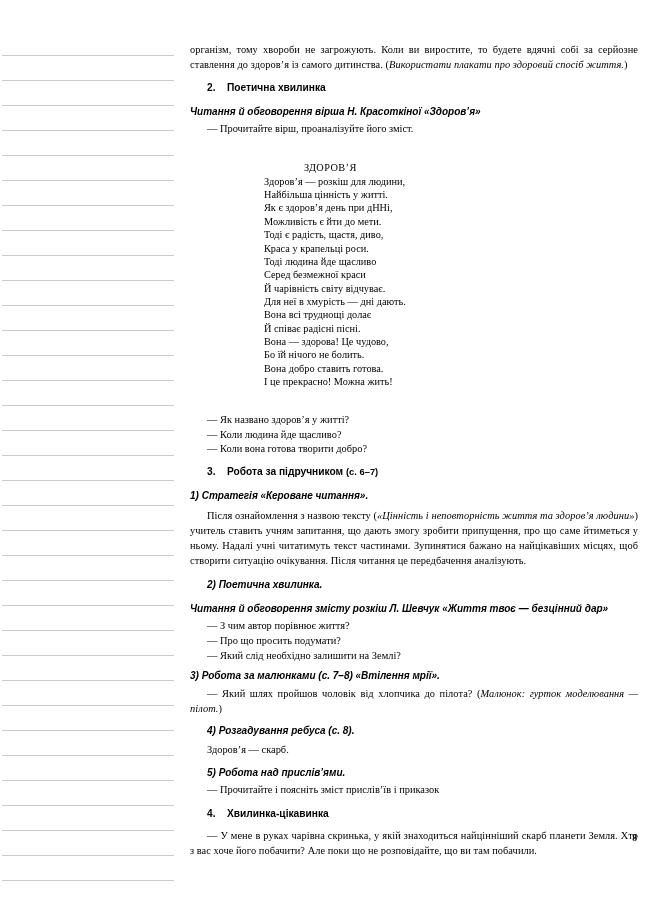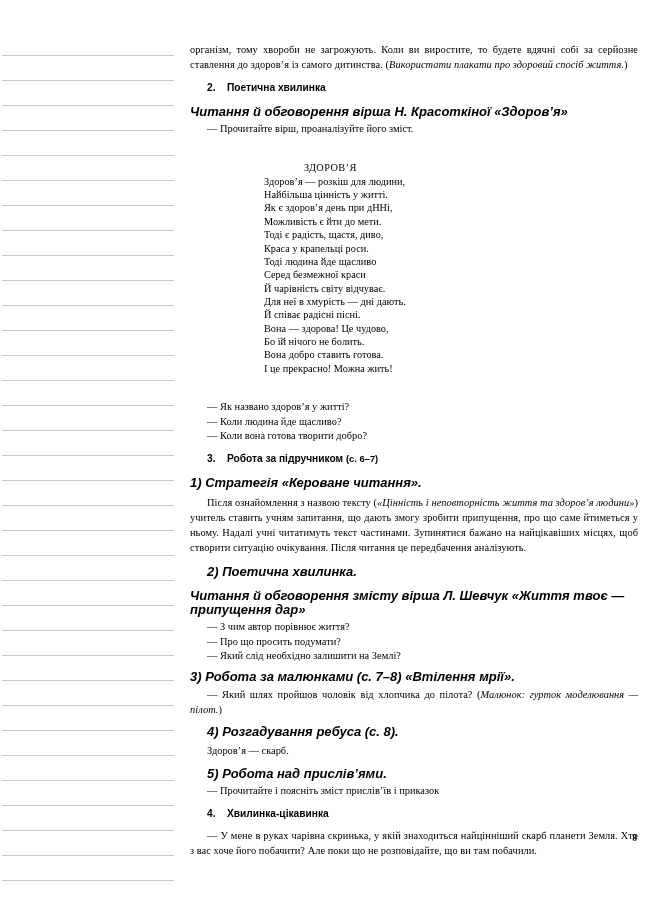--- a/index.html
+++ b/index.html
@@ -79,21 +79,21 @@
     width: 20px;
   }
   .num-heading .pages {
     font-family: "Liberation Sans", "DejaVu Sans", sans-serif;
     font-weight: bold;
     font-size: 9.4px;
   }
 
   .sub-heading {
     font-family: "Liberation Sans", "DejaVu Sans", sans-serif;
-    font-size: 13px;
+    font-size: 10px;
     font-weight: bold;
     font-style: italic;
     line-height: 14px;
     margin: 0;
   }
   .sub-heading.pad {
     padding-left: 17px;
   }
 
   .dash-line {
@@ -218,20 +218,21 @@
       <p class="poem-line">Здоров’я — розкіш для людини,</p>
       <p class="poem-line">Найбільша цінність у житті.</p>
       <p class="poem-line">Як є здоров’я день при дННі,</p>
       <p class="poem-line">Можливість є йти до мети.</p>
       <p class="poem-line">Тоді є радість, щастя, диво,</p>
       <p class="poem-line">Краса у крапельці роси.</p>
       <p class="poem-line">Тоді людина йде щасливо</p>
       <p class="poem-line">Серед безмежної краси</p>
       <p class="poem-line">Й чарівність світу відчуває.</p>
       <p class="poem-line">Для неї в хмурість — дні дають.</p>
+      <p class="poem-line">Вона всі труднощі долає</p>
       <p class="poem-line">Й співає радісні пісні.</p>
       <p class="poem-line">Вона — здорова! Це чудово,</p>
       <p class="poem-line">Бо їй нічого не болить.</p>
       <p class="poem-line">Вона добро ставить готова.</p>
       <p class="poem-line">І це прекрасно! Можна жить!</p>
     </div>
 
     <div class="gap-9"></div>
 
     <p class="dash-line">— Як названо здоров’я у житті?</p>
@@ -249,21 +250,21 @@
     <div class="gap-5"></div>
 
     <p class="body-par indent"><span>Після ознайомлення з назвою тексту (</span><i>«Цінність і неповторність життя та здоров’я людини»</i><span>) учитель ставить учням запитання, що дають змогу зробити припущення, про що саме йтиметься у ньому. Надалі учні читатимуть текст частинами. Зупинятися бажано на найцікавіших місцях, щоб створити ситуацію очікування. Після читання це передбачення аналізують.</span></p>
 
     <div class="gap-10"></div>
 
     <p class="sub-heading pad">2) Поетична хвилинка.</p>
 
     <div class="gap-10"></div>
 
-    <p class="sub-heading">Читання й обговорення змісту вірша Л. Шевчук «Життя твоє — припущення дар»</p>
+    <p class="sub-heading">Читання й обговорення змісту розкіш Л. Шевчук «Життя твоє — безцінний дар»</p>
 
     <div class="gap-3"></div>
 
     <p class="dash-line">— З чим автор порівнює життя?</p>
     <p class="dash-line">— Про що просить подумати?</p>
     <p class="dash-line">— Який слід необхідно залишити на Землі?</p>
 
     <div class="gap-6"></div>
 
     <p class="sub-heading">3) Робота за малюнками (с. 7–8) «Втілення мрії».</p>

